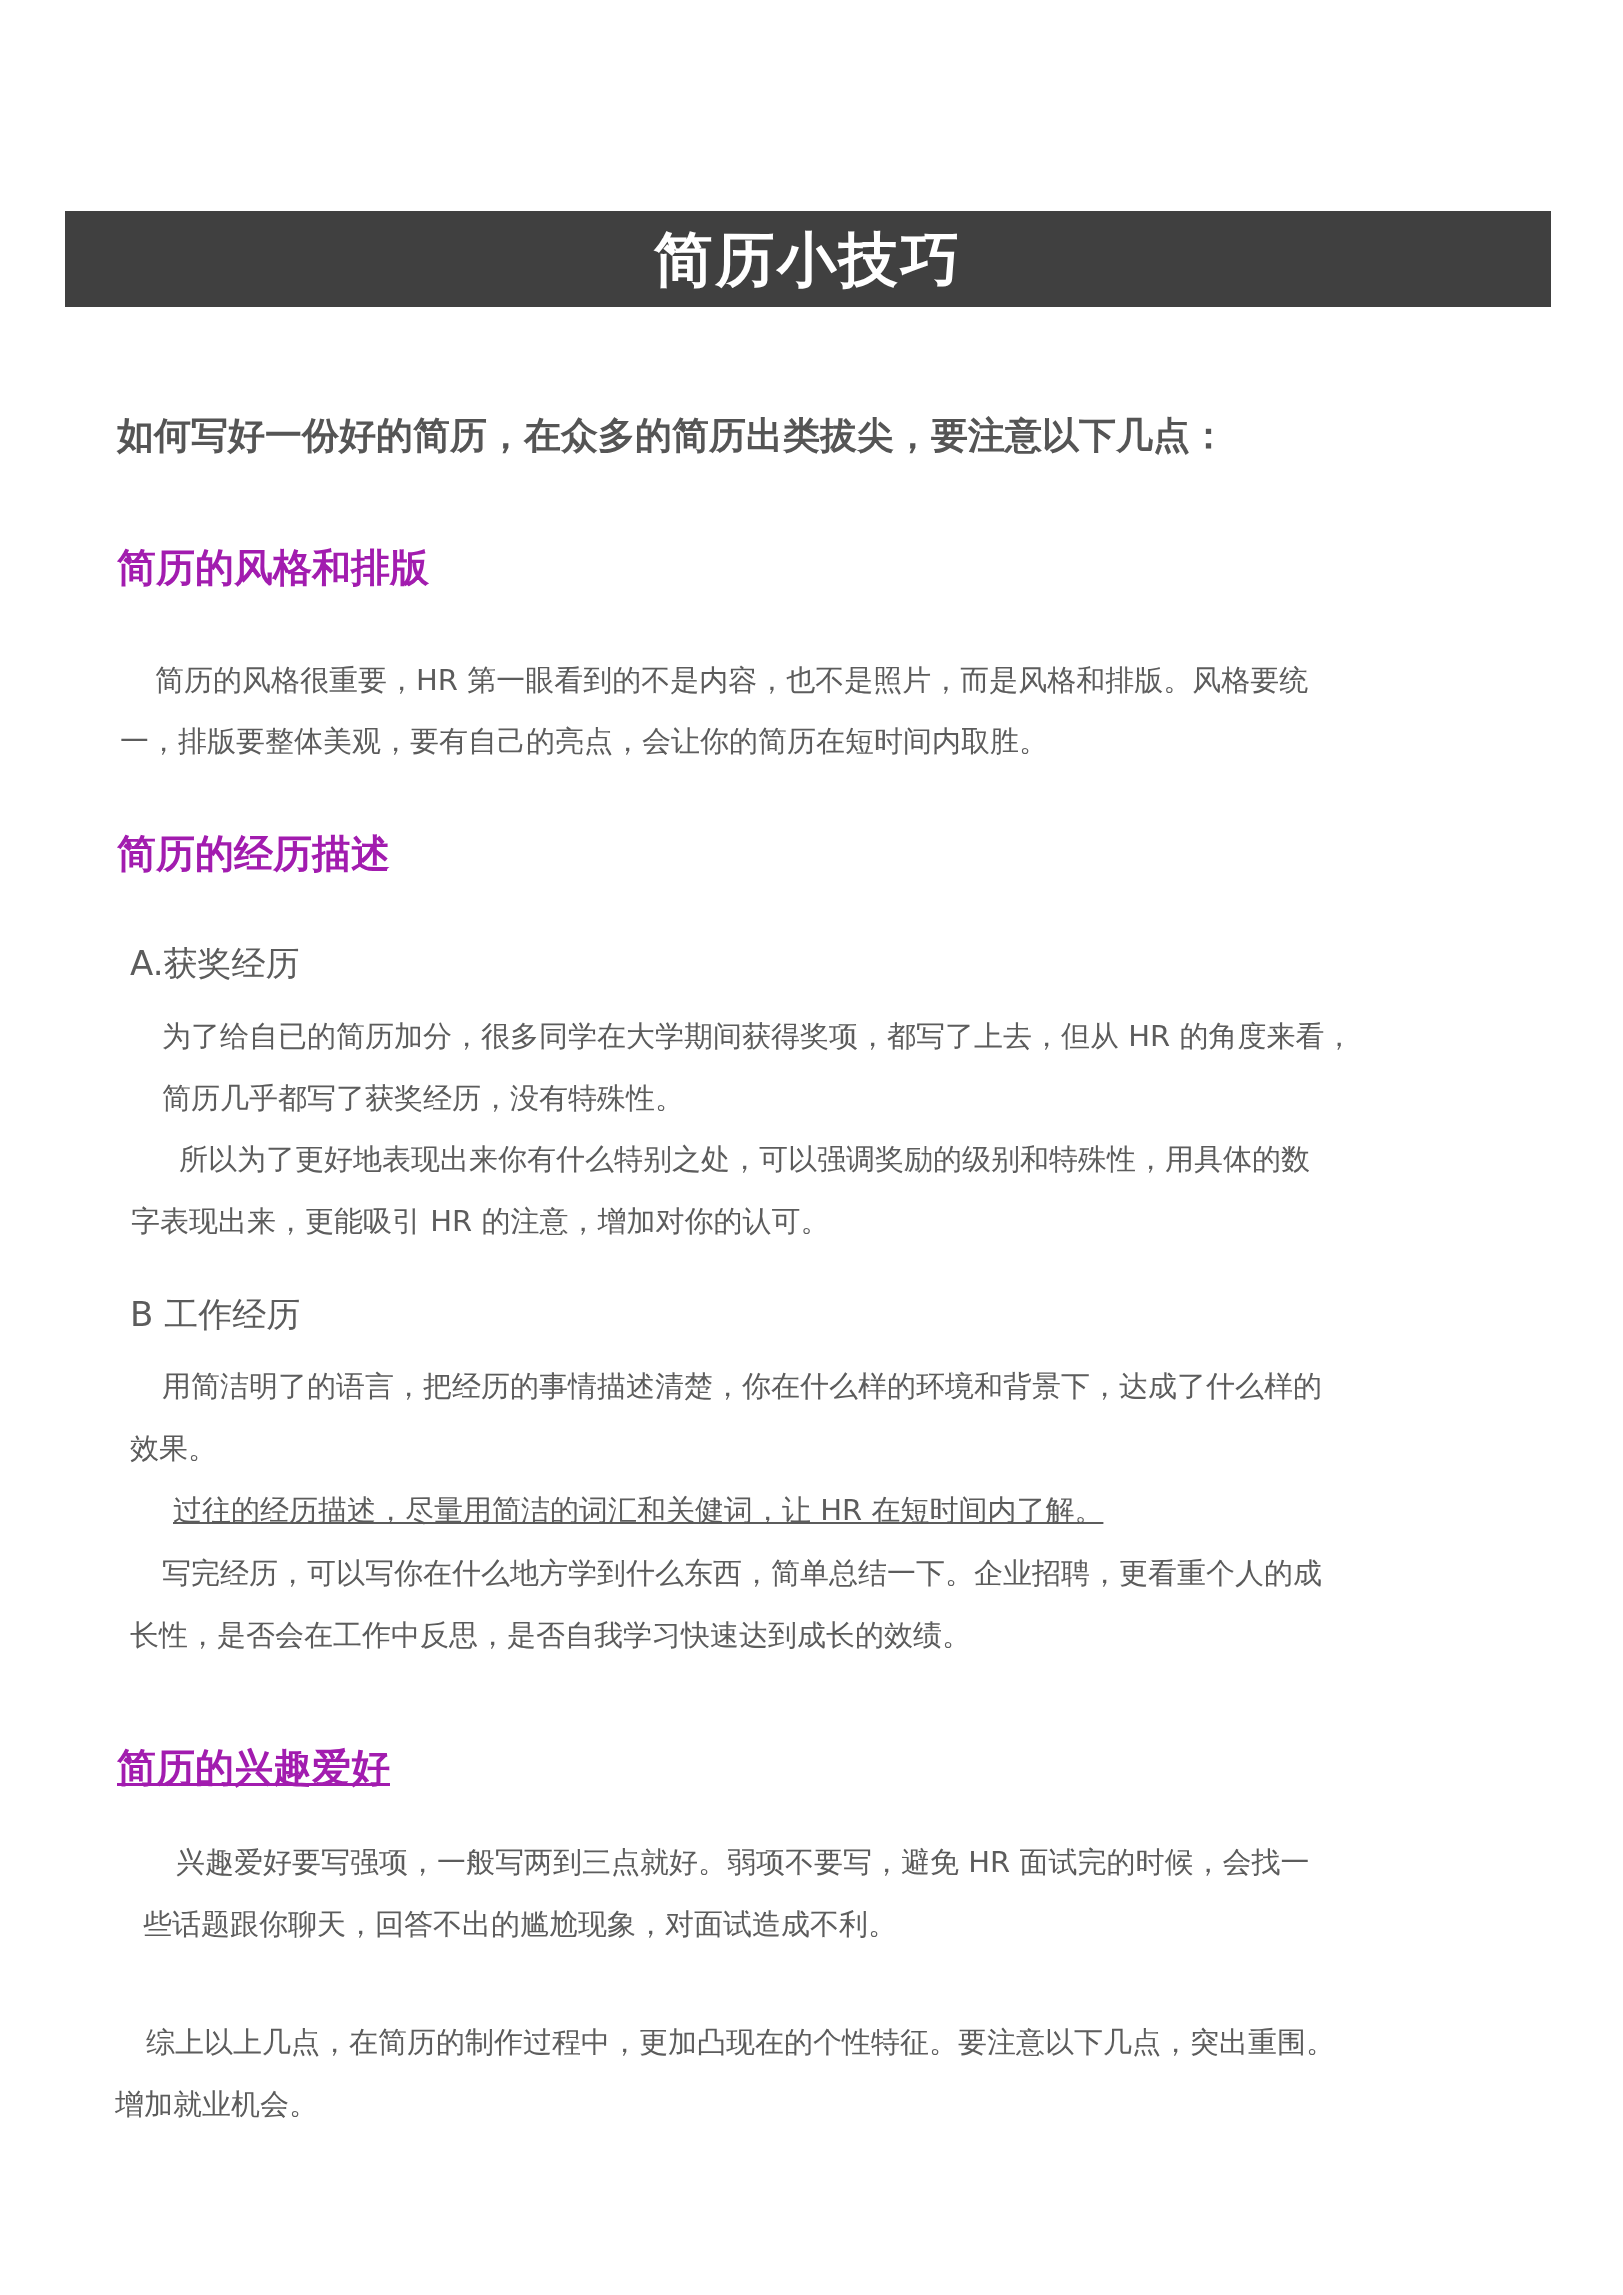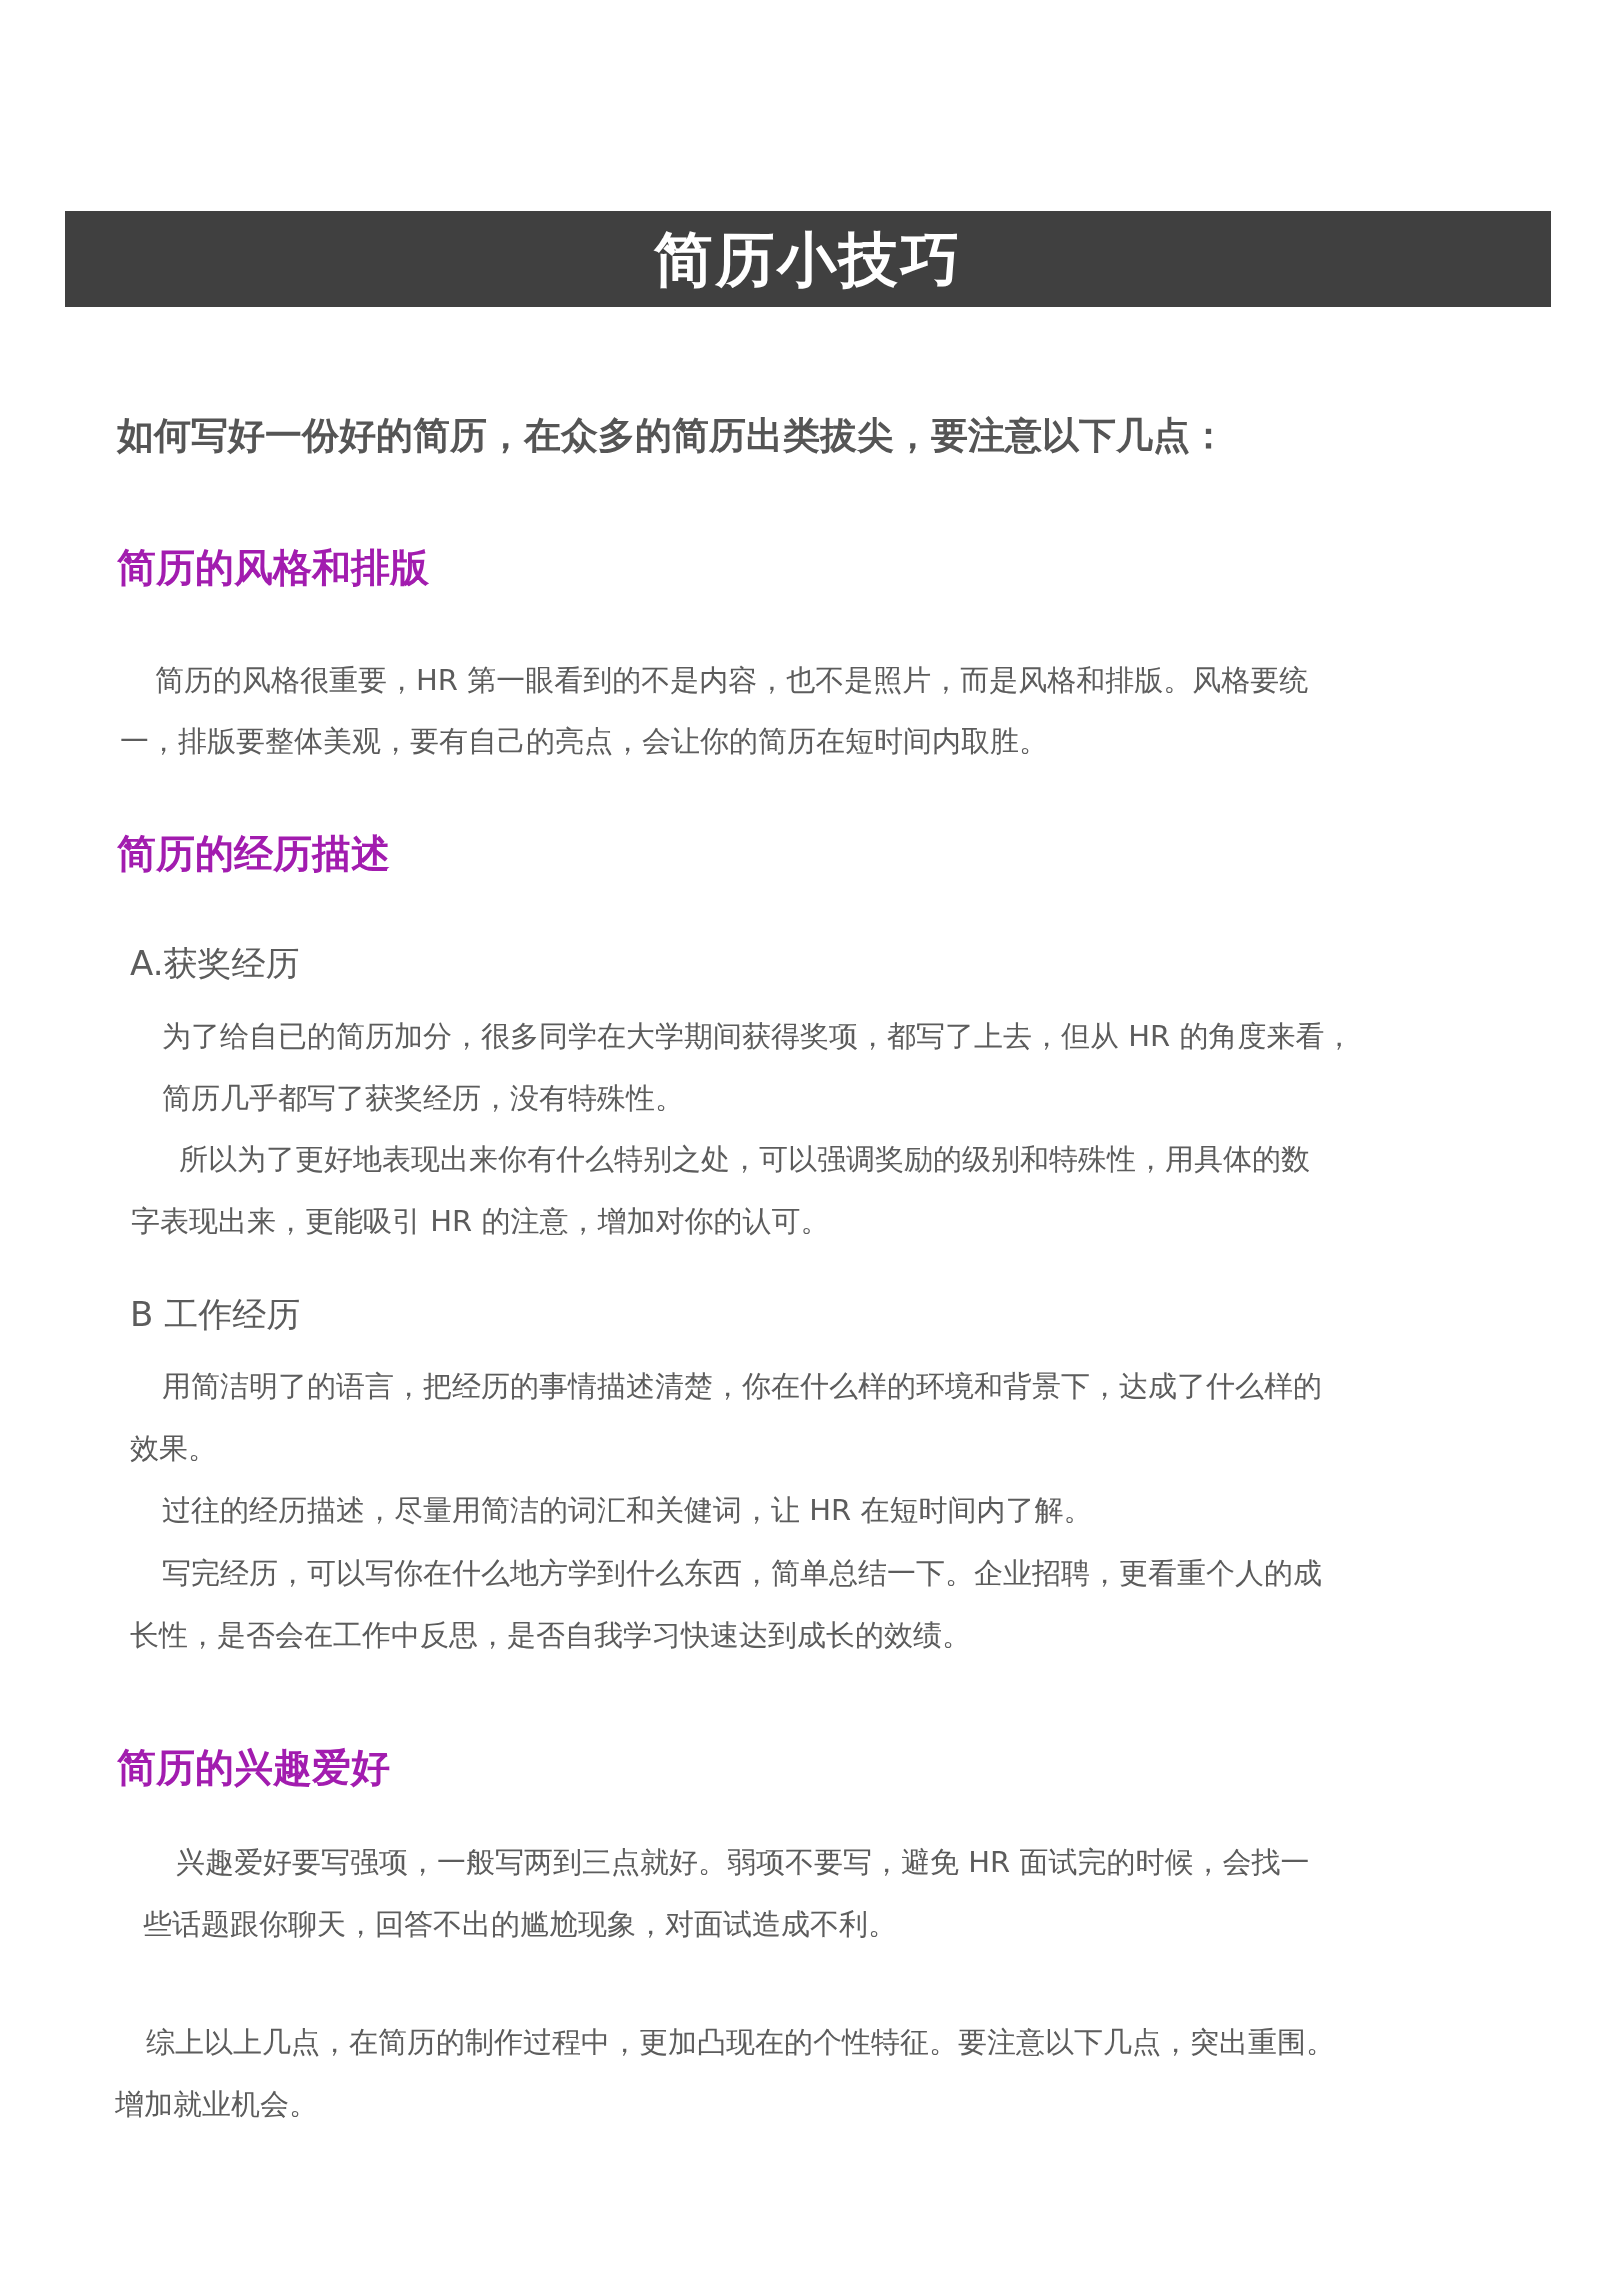--- a/index.html
+++ b/index.html
@@ -31,23 +31,23 @@
 
 <div class="line h3" style="top:946px;">A.获奖经历</div>
 <div class="line p" style="left:162px; top:1022px;">为了给自已的简历加分，很多同学在大学期间获得奖项，都写了上去，但从 HR 的角度来看，</div>
 <div class="line p" style="left:131px; top:1084px;margin-left:31px;">简历几乎都写了获奖经历，没有特殊性。</div>
 <div class="line p" style="left:179px; top:1145px;">所以为了更好地表现出来你有什么特别之处，可以强调奖励的级别和特殊性，用具体的数</div>
 <div class="line p" style="left:131px; top:1207px;">字表现出来，更能吸引 HR 的注意，增加对你的认可。</div>
 
 <div class="line h3" style="top:1297px;">B 工作经历</div>
 <div class="line p" style="left:162px; top:1372px;">用简洁明了的语言，把经历的事情描述清楚，你在什么样的环境和背景下，达成了什么样的</div>
 <div class="line p" style="left:130px; top:1434px;">效果。</div>
-<div class="line p" style="left:162px; top:1496px;">过往的经历描述，尽量用简洁的词汇和关健词，让 HR 在短时间内了解。</div>
+<div class="line p" style="left:173px; top:1496px;text-decoration:underline;">过往的经历描述，尽量用简洁的词汇和关健词，让 HR 在短时间内了解。</div>
 <div class="line p" style="left:162px; top:1559px;">写完经历，可以写你在什么地方学到什么东西，简单总结一下。企业招聘，更看重个人的成</div>
 <div class="line p" style="left:130px; top:1621px;">长性，是否会在工作中反思，是否自我学习快速达到成长的效绩。</div>
 
-<div class="line h2" style="top:1748px;">简历的兴趣爱好</div>
+<div class="line h2" style="top:1748px;text-decoration:underline;">简历的兴趣爱好</div>
 <div class="line p" style="left:176px; top:1848px;">兴趣爱好要写强项，一般写两到三点就好。弱项不要写，避免 HR 面试完的时候，会找一</div>
 <div class="line p" style="left:143px; top:1910px;">些话题跟你聊天，回答不出的尴尬现象，对面试造成不利。</div>
 
 <div class="line p" style="left:146px; top:2028px;">综上以上几点，在简历的制作过程中，更加凸现在的个性特征。要注意以下几点，突出重围。</div>
 <div class="line p" style="left:115px; top:2090px;">增加就业机会。</div>
 
 
 </body></html>

